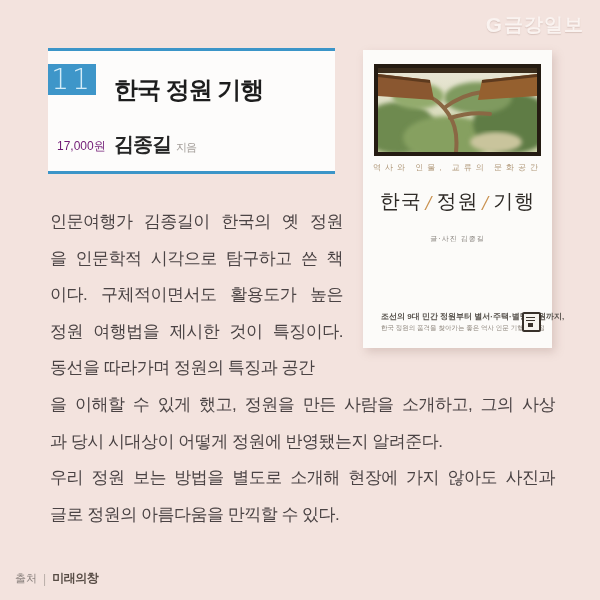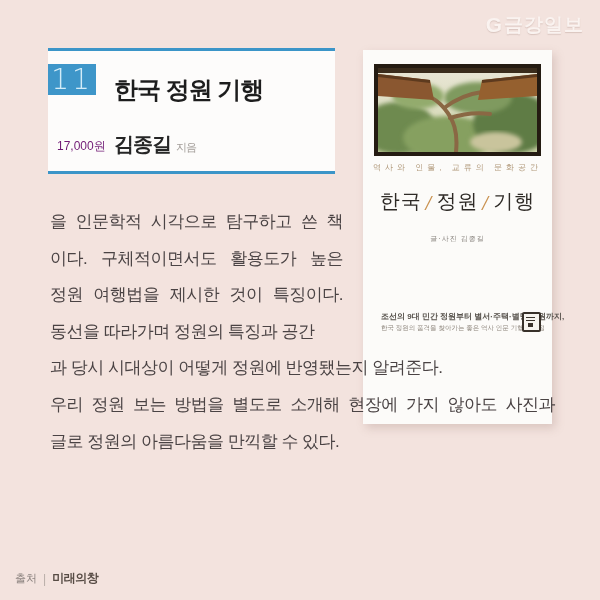--- a/index.html
+++ b/index.html
@@ -42,21 +42,21 @@
     font-size:12px;color:#701a75;letter-spacing:0;
   }
   .author{
     position:absolute;left:66px;top:80px;
     font-size:20px;font-weight:800;color:#262626;letter-spacing:-1px;
     white-space:nowrap;
   }
   .author .suffix{font-size:11px;font-weight:400;color:#a39d99;margin-left:5px;}
   
   .book-cover{
-    position:absolute;left:363px;top:50px;width:189px;height:374px;
+    position:absolute;left:363px;top:50px;width:189px;height:298px;
     background:#fcfbf9;
     box-shadow:3px 4px 9px rgba(150,118,110,.28);
   }
   .cover-photo{
     position:absolute;left:11px;top:14px;width:159px;height:84px;
     border:4px solid #241b12;background:#8fa56f;
   }
   .cover-photo svg{display:block;width:100%;height:100%;}
   .cover-subtitle{
     position:absolute;left:0;right:0;top:112px;text-align:center;
@@ -156,24 +156,26 @@
   <div class="cover-title">
     <span>한국</span><span class="slash">/</span><span>정원</span><span class="slash">/</span><span>기행</span>
   </div>
   <div class="cover-byline">글·사진 김종길</div>
   <div class="cover-tagline1">조선의 9대 민간 정원부터 별서·주택·별당 정원까지,</div>
   <div class="cover-tagline2">한국 정원의 품격을 찾아가는 좋은 역사 인문 기행의 여정</div>
   <div class="pub-seal"></div>
 </div>
 
 <div class="body-text">
+  <div class="line jn">인문여행가 김종길이 한국의 옛 정원</div>
   <div class="line jn">을 인문학적 시각으로 탐구하고 쓴 책</div>
   <div class="line jn">이다. 구체적이면서도 활용도가 높은</div>
   <div class="line jn">정원 여행법을 제시한 것이 특징이다.</div>
   <div class="line nl">동선을 따라가며 정원의 특징과 공간</div>
+  <div class="line jf">을 이해할 수 있게 했고, 정원을 만든 사람을 소개하고, 그의 사상</div>
   <div class="line nl">과 당시 시대상이 어떻게 정원에 반영됐는지 알려준다.</div>
   <div class="line jf">우리 정원 보는 방법을 별도로 소개해 현장에 가지 않아도 사진과</div>
   <div class="line nl">글로 정원의 아름다움을 만끽할 수 있다.</div>
 </div>
 
 <div class="source">
   <span>출처</span>
   <span class="sep">|</span>
   <span class="name">미래의창</span>
 </div>

